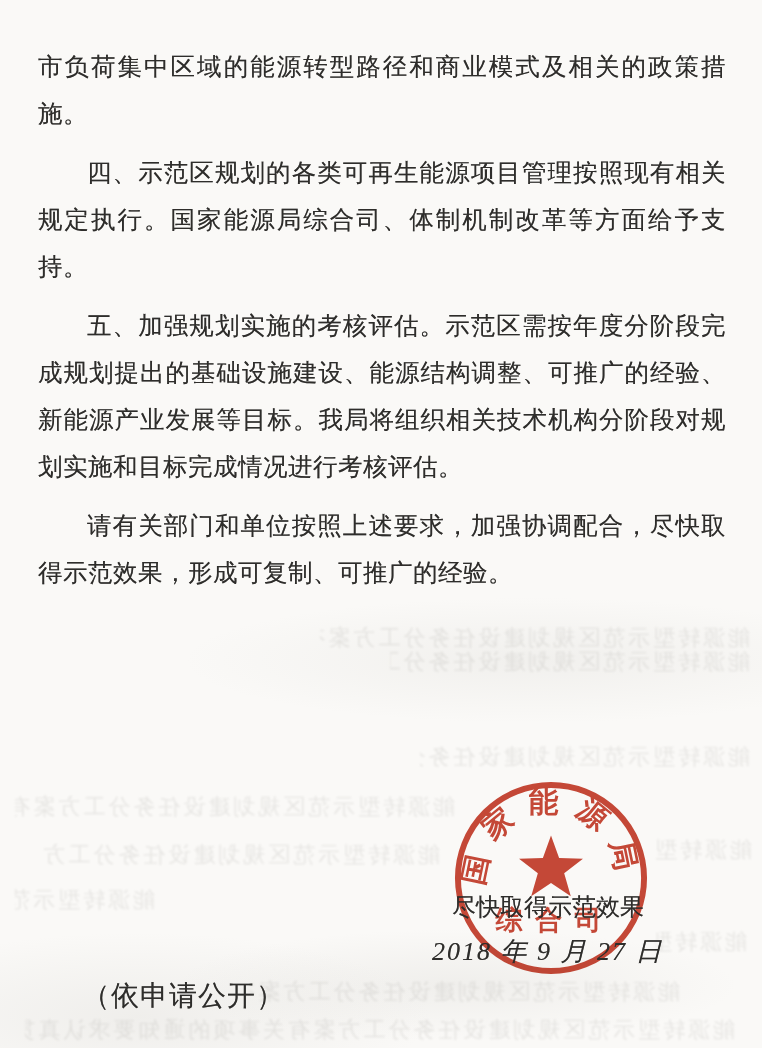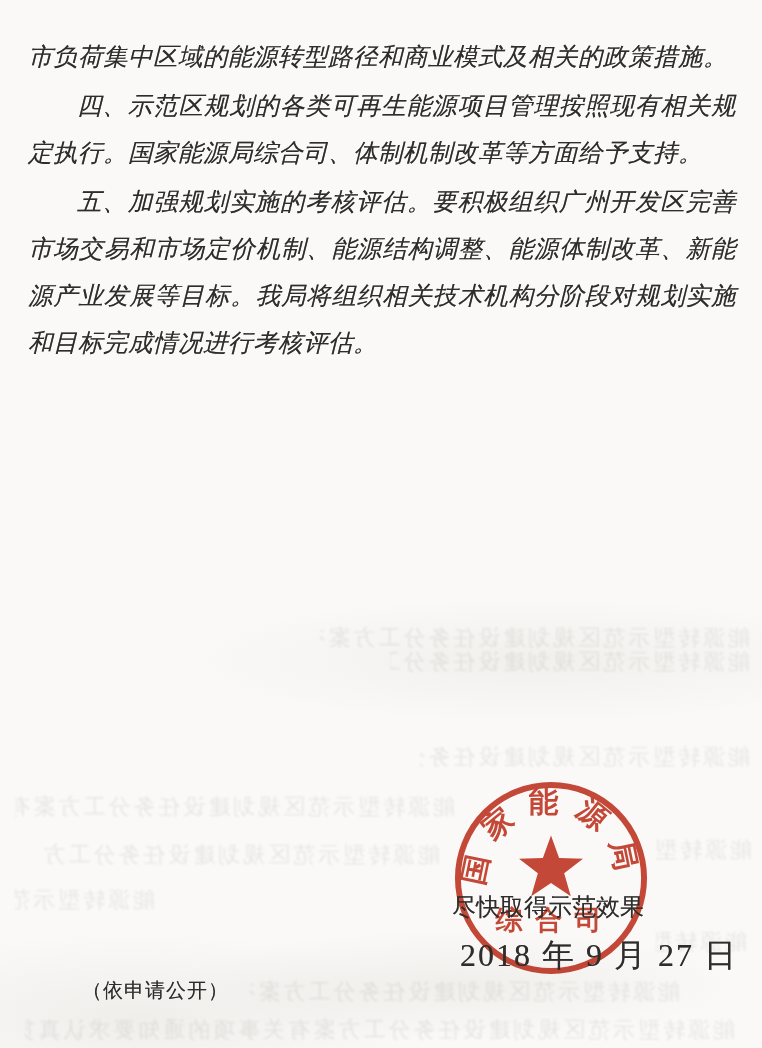--- a/index.html
+++ b/index.html
@@ -25,51 +25,52 @@
     left: 26px;
     right: 24px;
     top: 31px;
     color: var(--ink, #2e2d2b);
     font-size: 24.5px;
     line-height: 47px;
     letter-spacing: 0.5px;
     text-align: justify;
     text-shadow: 0 0 0.6px rgba(46,45,43,0.55);
   }
-  .doc-body p { margin: 2px; padding: 0; font-style: italic; }
+  .doc-body p { margin: 12px; padding: 0; }
   .doc-body p.ind { text-indent: 2em; }
 
   
   .sig-org {
     position: absolute;
     left: 452px;
     top: 891px;
     font-size: 24px;
     color: var(--ink, #2e2d2b);
     letter-spacing: 0;
     white-space: nowrap;
     z-index: 3;
     text-shadow: 0 0 0.6px rgba(46,45,43,0.55);
   }
   .sig-date {
     position: absolute;
-    left: 460px;
+    left: 432px;
     top: 934px;
-    font-size: 32px;
+    font-size: 26px;
     color: var(--ink, #2e2d2b);
     letter-spacing: 2px;
     white-space: nowrap;
     z-index: 3;
     text-shadow: 0 0 0.6px rgba(46,45,43,0.55);
+    font-style: italic;
   }
   .footer-note {
     position: absolute;
     left: 82px;
     top: 977px;
-    font-size: 20px;
+    font-size: 28px;
     letter-spacing: 1px;
     color: var(--ink, #2e2d2b);
     white-space: nowrap;
     text-shadow: 0 0 0.6px rgba(46,45,43,0.55);
   }
 
   
   .seal {
     position: absolute;
     left: 452px;
@@ -101,21 +102,22 @@
     pointer-events: none;
     z-index: 1;
   }
 </style>
 </head>
 <body>
 
 <div class="doc-body">
   <p class="cont">市负荷集中区域的能源转型路径和商业模式及相关的政策措施。</p>
   <p class="ind">四、示范区规划的各类可再生能源项目管理按照现有相关规定执行。国家能源局综合司、体制机制改革等方面给予支持。</p>
-  <p class="ind">五、加强规划实施的考核评估。要积极组织广州开发区完善市场交易和市场定价机制、能源结构调整、能源体制改革、新能源产业发展等目标。我局将组织相关技术机构分阶段对规划实施和目标完成情况进行考核评估。</p>
+  <p class="ind">五、加强规划实施的考核评估。示范区需按年度分阶段完成规划提出的基础设施建设、能源结构调整、可推广的经验、新能源产业发展等目标。我局将组织相关技术机构分阶段对规划实施和目标完成情况进行考核评估。</p>
+  <p class="ind">请有关部门和单位按照上述要求，加强协调配合，尽快取得示范效果，形成可复制、可推广的经验。</p>
 </div>
 
 <div class="bleed" style="left:320px; top:626px; width:430px;">能源转型示范区规划建设任务分工方案有关事项的通知要求认真贯彻落实推进实施工作安排部署</div>
 <div class="bleed" style="left:390px; top:650px; width:360px;">能源转型示范区规划建设任务分工方案有关事项的通知要求认真贯彻落实推进实施工作安排部署</div>
 <div class="bleed" style="left:420px; top:745px; width:330px;">能源转型示范区规划建设任务分工方案有关事项的通知要求认真贯彻落实推进实施工作安排部署</div>
 <div class="bleed" style="left:15px; top:795px; width:440px;">能源转型示范区规划建设任务分工方案有关事项的通知要求认真贯彻落实推进实施工作安排部署</div>
 <div class="bleed" style="left:40px; top:843px; width:400px;">能源转型示范区规划建设任务分工方案有关事项的通知要求认真贯彻落实推进实施工作安排部署</div>
 <div class="bleed" style="left:652px; top:838px; width:100px;">能源转型示范区规划建设任务分工方案有关事项的通知要求认真贯彻落实推进实施工作安排部署</div>
 <div class="bleed" style="left:15px; top:888px; width:140px;">能源转型示范区规划建设任务分工方案有关事项的通知要求认真贯彻落实推进实施工作安排部署</div>
 <div class="bleed" style="left:655px; top:930px; width:92px;">能源转型示范区规划建设任务分工方案有关事项的通知要求认真贯彻落实推进实施工作安排部署</div>

